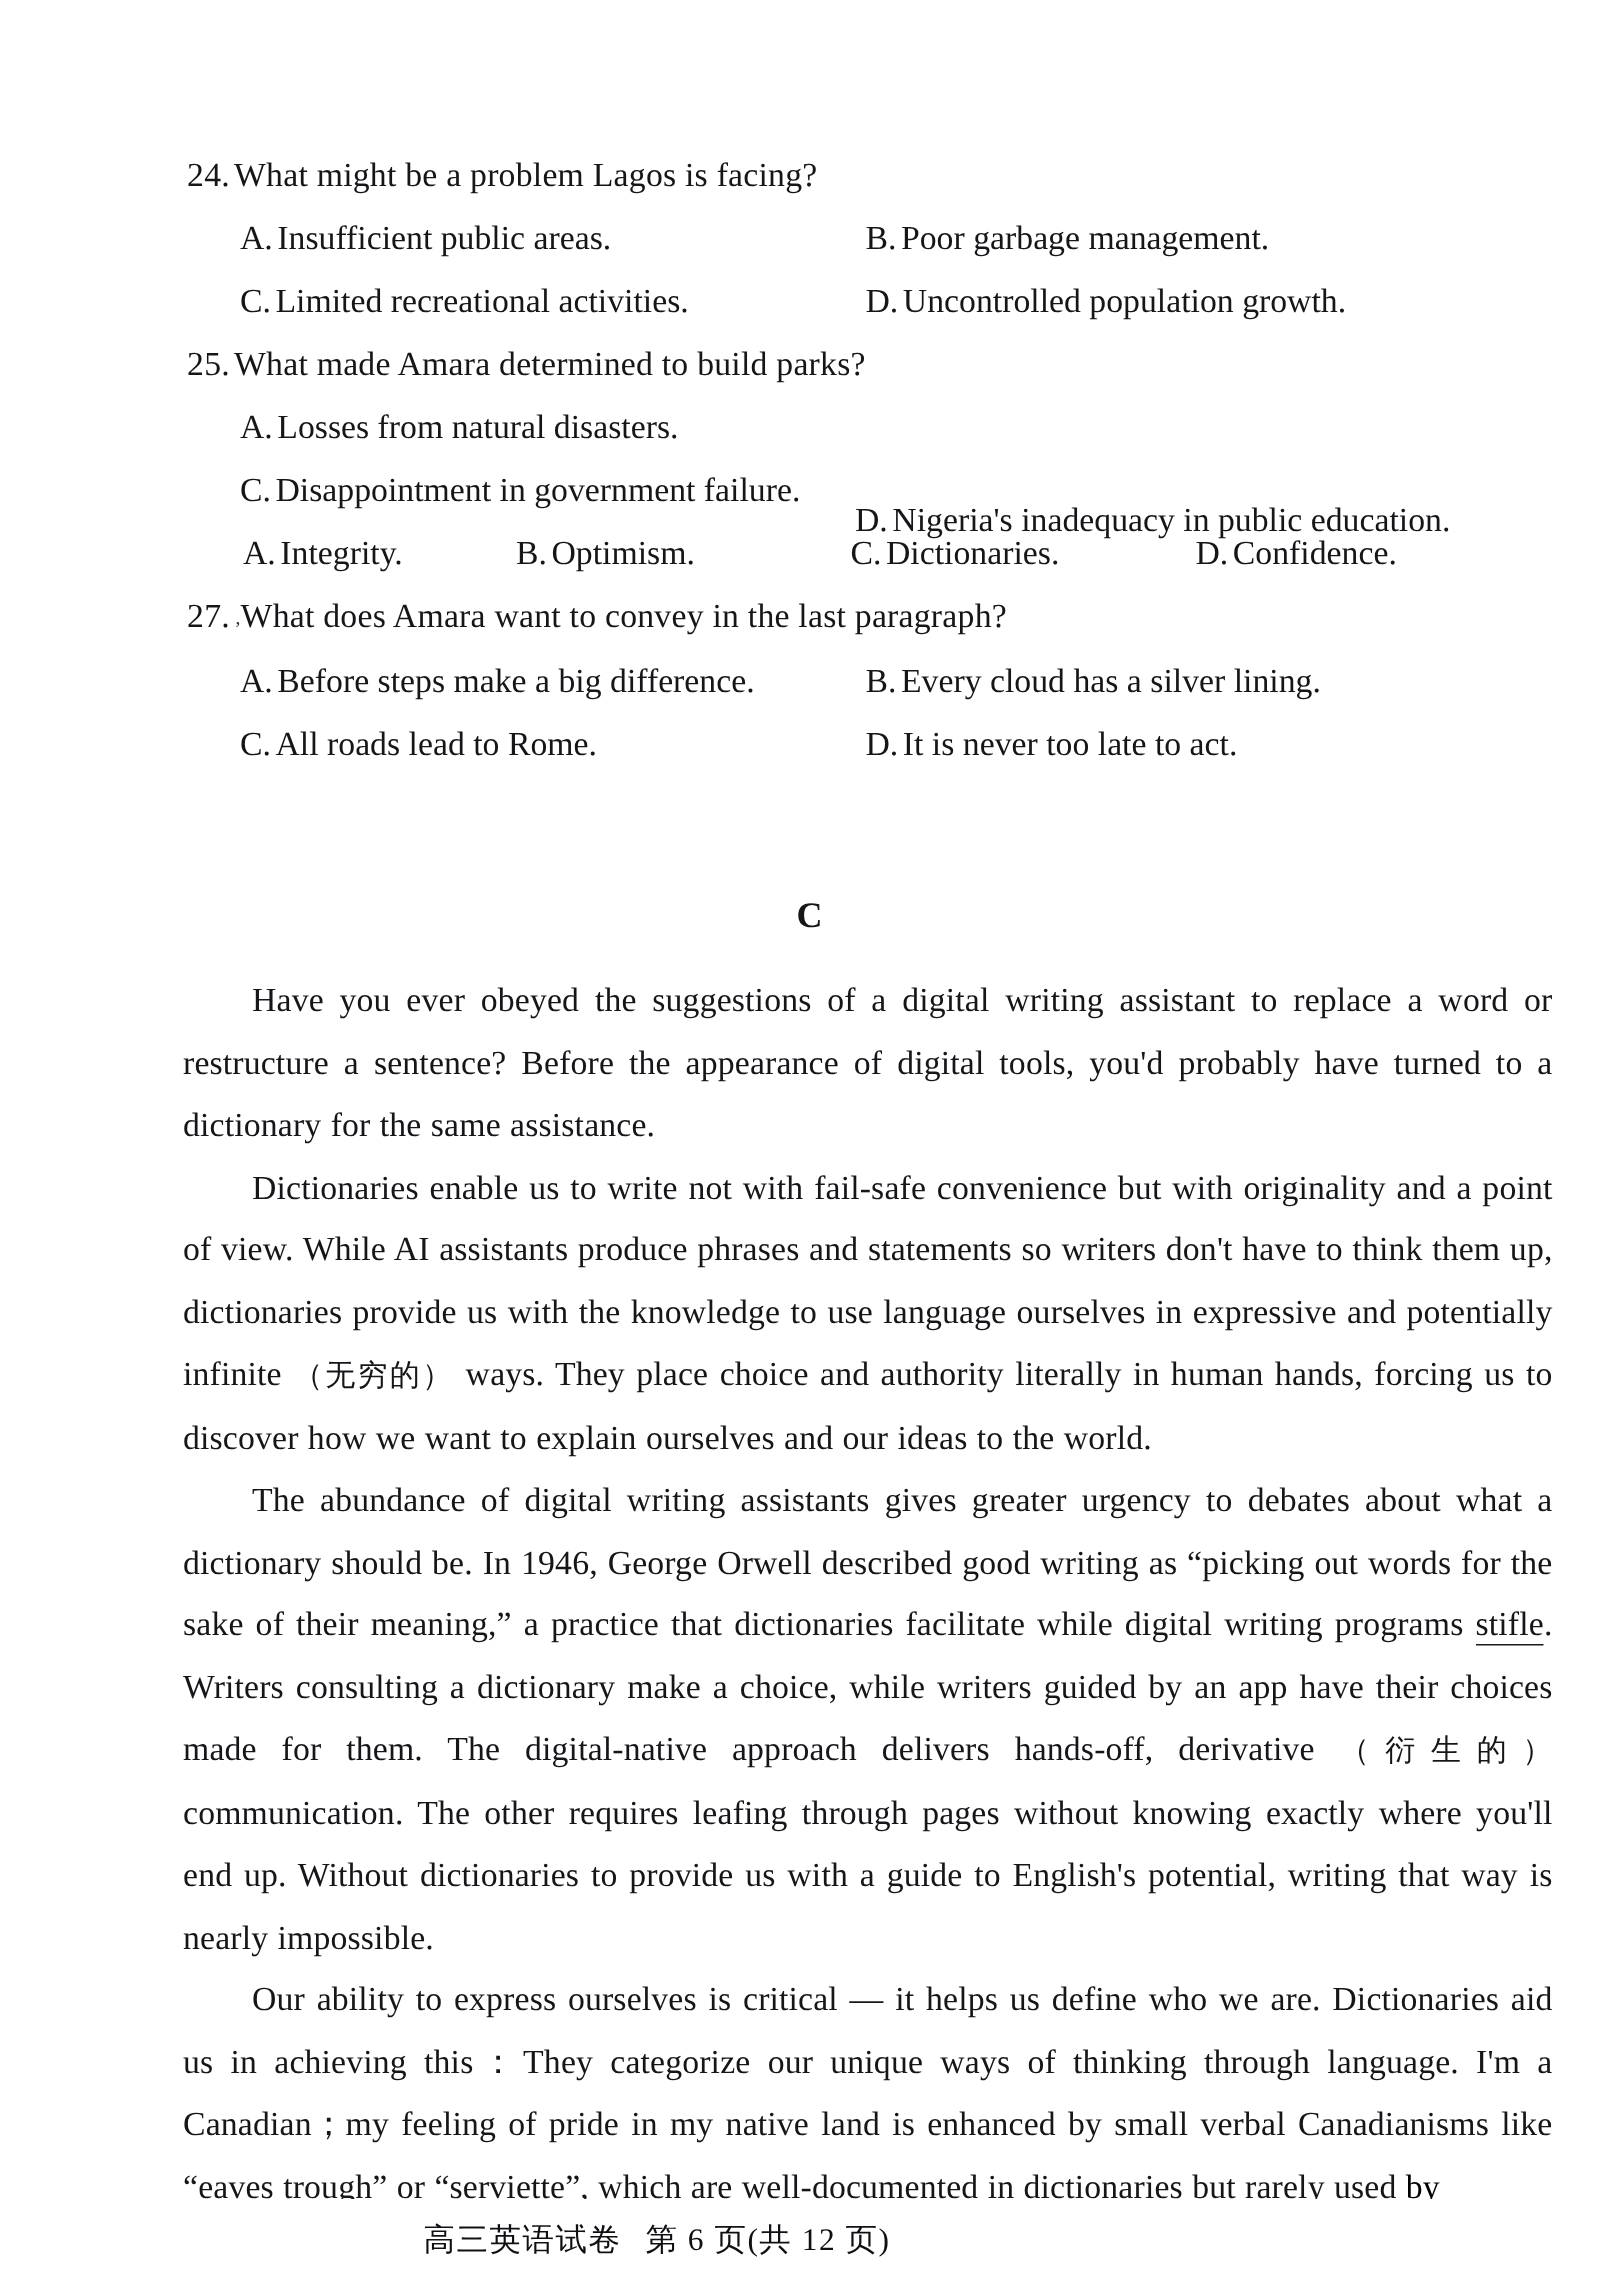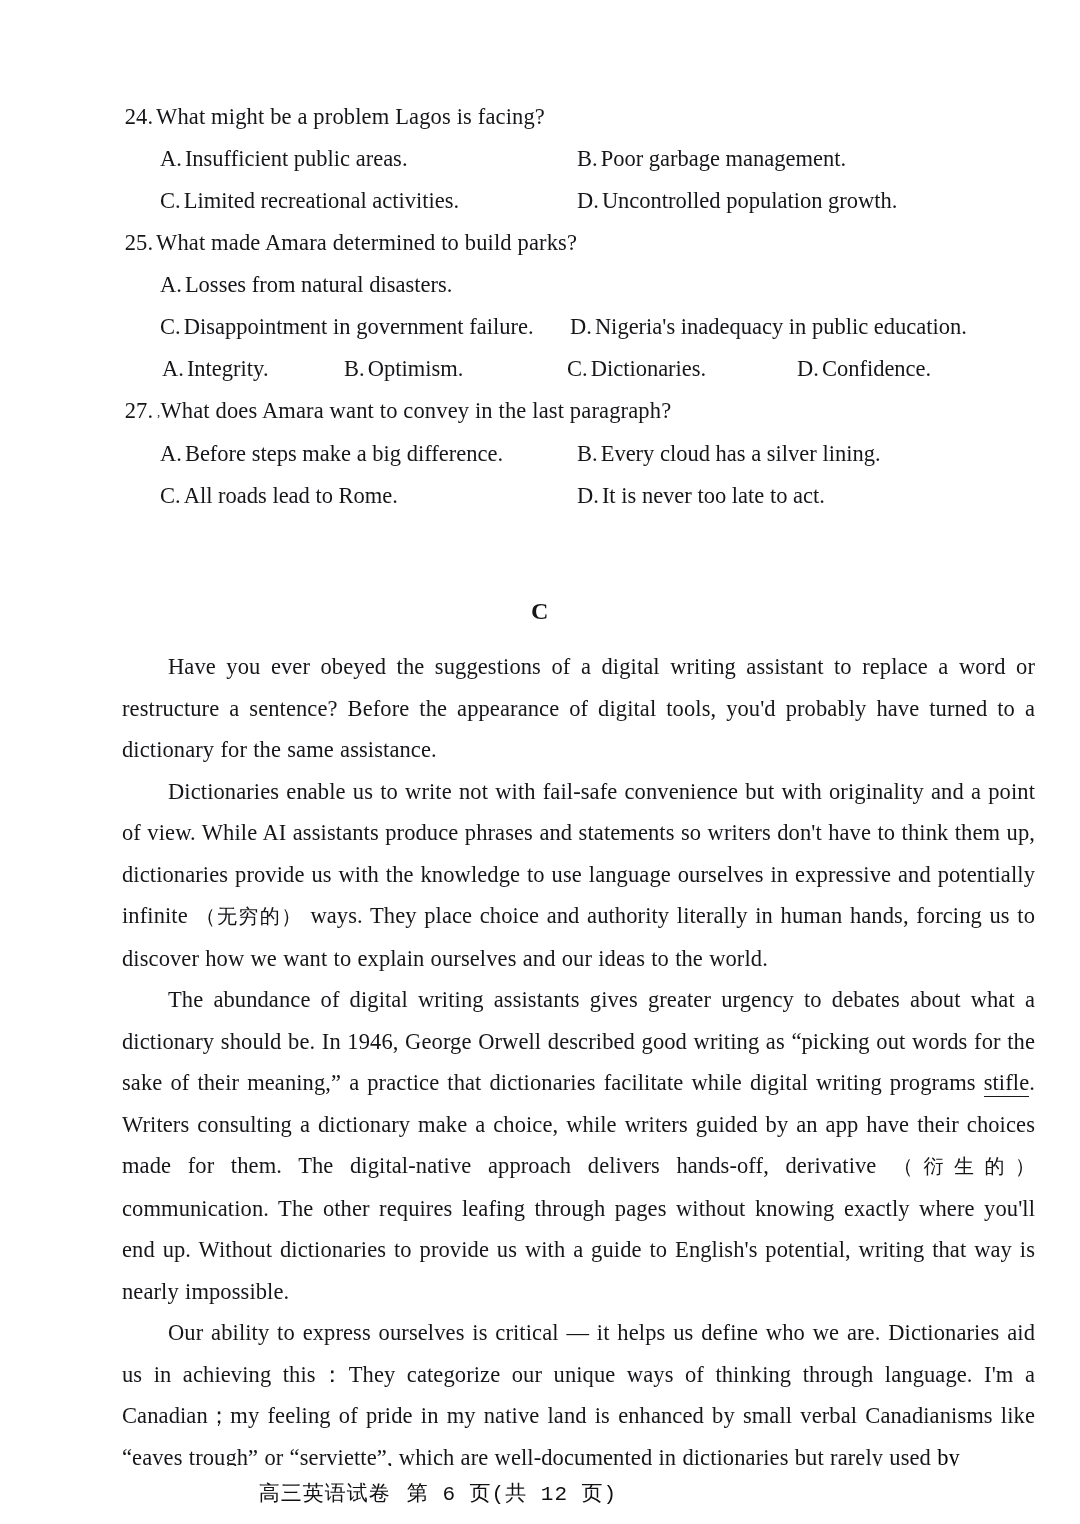--- a/index.html
+++ b/index.html
@@ -57,21 +57,21 @@
     position: absolute;
     top: 0;
     font-size: 22.5px;
     line-height: 42px;
     white-space: nowrap;
   }
   
   .opts.two .opt:nth-child(1) { left: 38px; }
   .opts.two .opt:nth-child(2) { left: 455px; }
   
-  .opts.two.tight .opt:nth-child(2) { left: 448px; }
+  .opts.two.tight .opt:nth-child(2) { left: 448px; margin-top: 20px; }
   
   .opts.four .opt:nth-child(1) { left: 40px; }
   .opts.four .opt:nth-child(2) { left: 222px; }
   .opts.four .opt:nth-child(3) { left: 445px; }
   .opts.four .opt:nth-child(4) { left: 675px; }
 
   .opt-letter { padding-right: 3px; }
 
   
   .section-letter {
@@ -125,21 +125,21 @@
   }
   .fade-tail { color: #000000; }
 
   
   .footer {
     position: absolute;
     left: 0;
     top: 1479px;
     width: 876px;
     text-align: center;
-    font-family: Liberation Mono, monospace;
+    font-family: Liberation Serif, serif;
     font-size: 21px;
     letter-spacing: 1px;
     color: #101014;
   }
   .footer .gap { display: inline-block; width: 16px; }
 </style>
 </head>
 <body>
 
 <div class="page">

